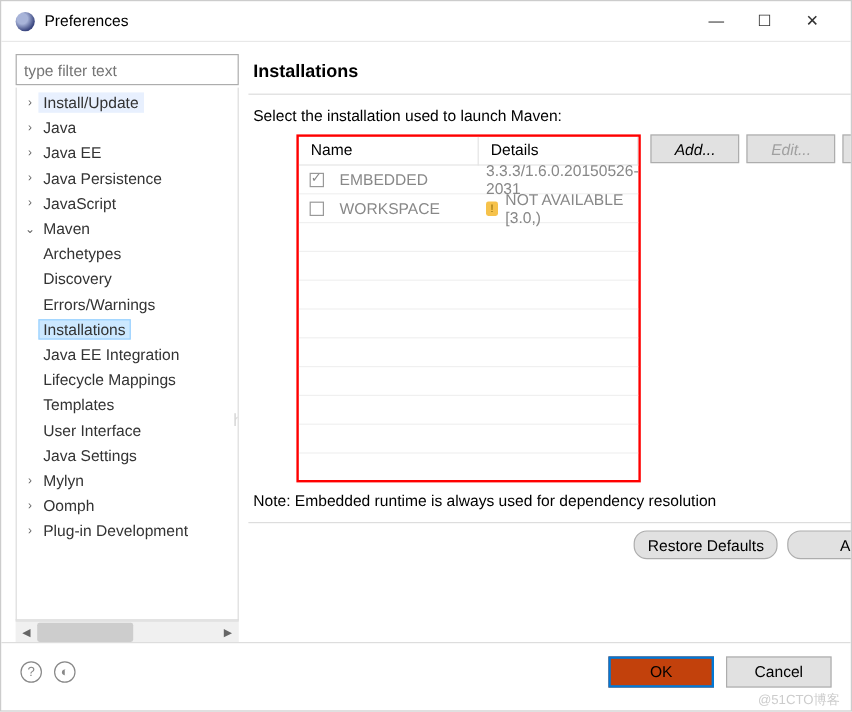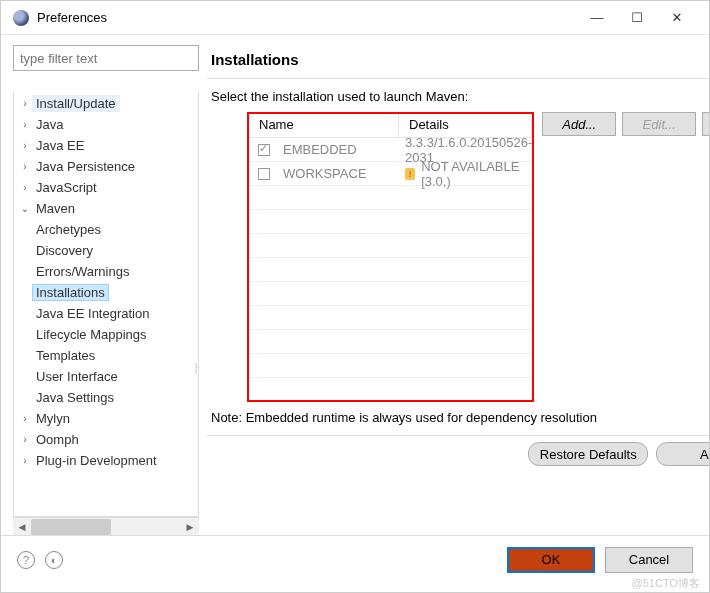--- a/index.html
+++ b/index.html
@@ -3,21 +3,21 @@
 <meta charset="utf-8">
 <style>
 * { box-sizing: border-box; font-family: "Segoe UI", Tahoma, sans-serif; }
 body { margin: 0; width: 710px; height: 593px; background: #fff; overflow: hidden; border: 1px solid #ccc; }
 .titlebar { height: 34px; display: flex; align-items: center; padding: 0 12px; border-bottom: 1px solid #e8e8e8; }
 .titlebar .icon { width: 16px; height: 16px; background: radial-gradient(circle at 35% 35%, #a8b4d9 30%, #3b4780 70%); border-radius: 50%; margin-right: 8px; }
 .titlebar .title { font-size: 13px; flex: 1; }
 .titlebar .winbtn { width: 40px; height: 28px; display: flex; align-items: center; justify-content: center; font-size: 13px; color: #333; }
 .content { display: flex; height: 500px; padding: 10px 12px 0 12px; gap: 8px; }
 .sidebar { width: 186px; display: flex; flex-direction: column; }
-.filter { height: 26px; border: 1px solid #adadad; padding: 3px 6px; font-size: 13px; color: #888; margin-bottom: 20px; }
+.filter { height: 26px; border: 1px solid #adadad; padding: 3px 6px; font-size: 13px; color: #888; margin-bottom: 2px; }
 .tree { flex: 1; border: 1px solid #ddd; border-top: none; overflow: hidden; font-size: 13px; color: #333; padding-top: 2px; position: relative; }
 .tree-row { display: flex; align-items: center; height: 21px; padding-left: 4px; white-space: nowrap; }
 .tree-row .arrow { width: 14px; font-size: 10px; color: #666; text-align: center; }
 .tree-row .label { padding: 1px 4px; }
 .tree-row.child .label { margin-left: 14px; }
 .tree-row.selected .label { background: #cce8ff; border: 1px solid #99d1ff; padding: 0 3px; }
 .tree-row.highlight .label { background: #e8f0fe; }
 .scrollbar-row { height: 18px; background: #f0f0f0; border-top: 1px solid #ddd; display: flex; align-items: center; }
 .scrollbar-row .sbtn { width: 18px; height: 18px; display: flex; align-items: center; justify-content: center; font-size: 9px; color: #666; }
 .scrollbar-row .thumb { width: 80px; height: 16px; background: #cdcdcd; border-radius: 2px; }

